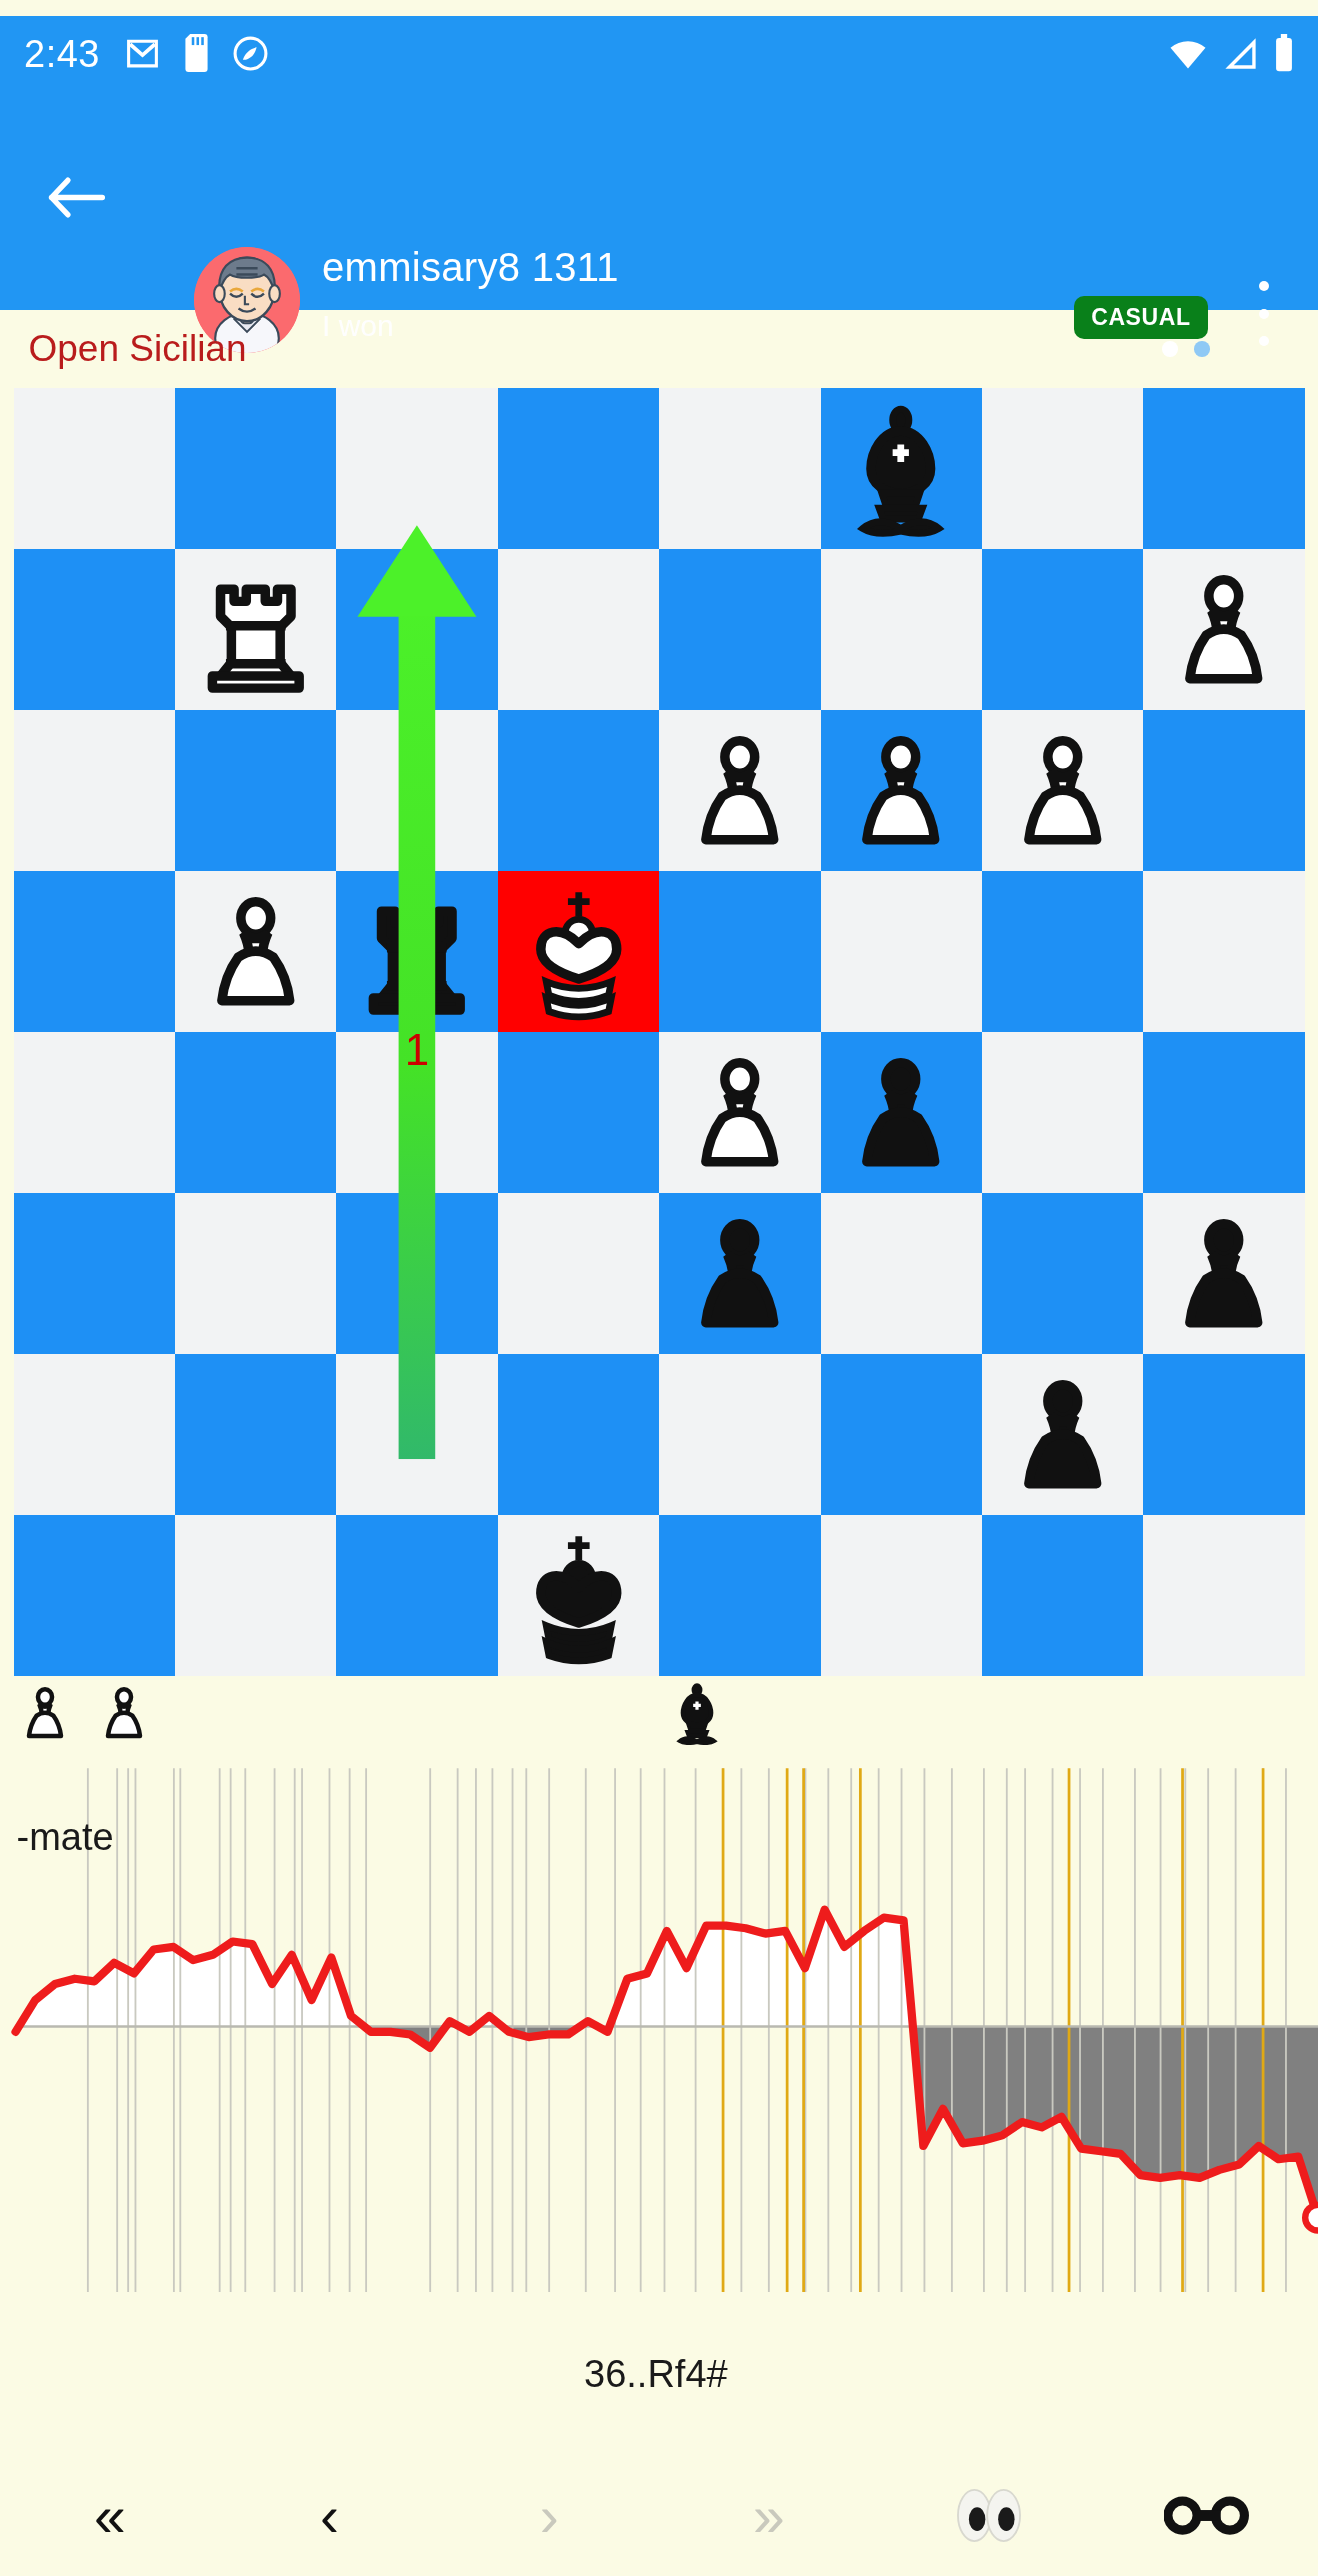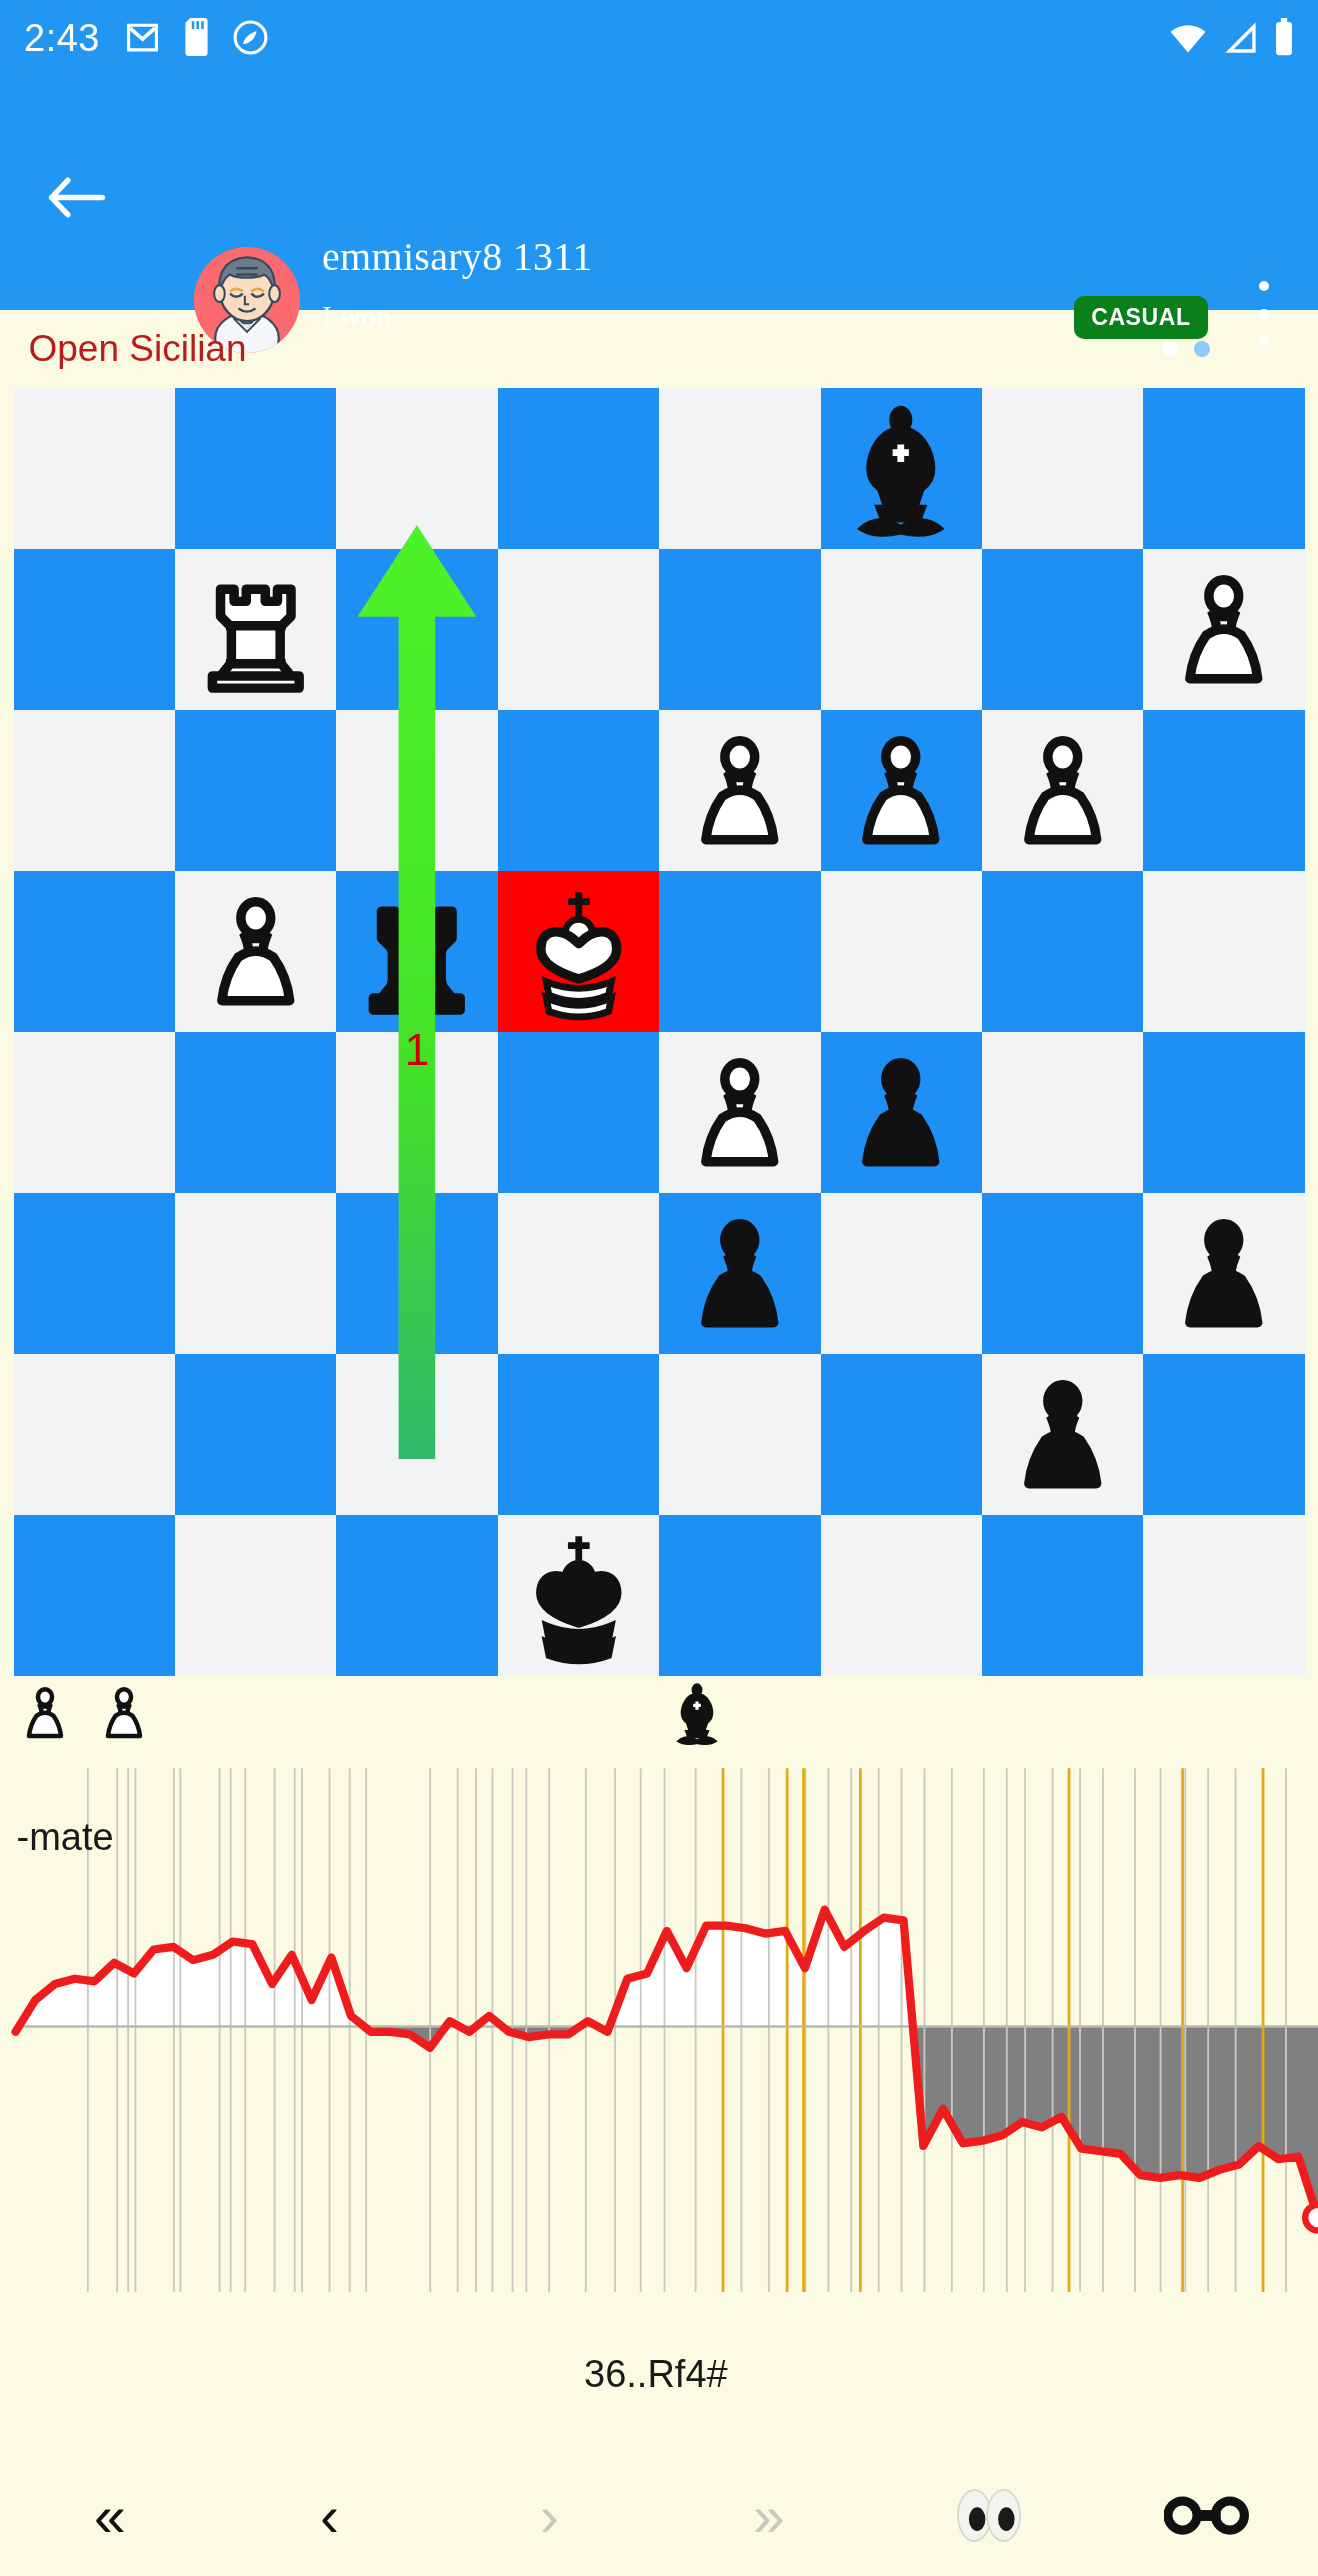--- a/index.html
+++ b/index.html
@@ -6,21 +6,21 @@
   html,body{ width:1318px; height:2576px; }
   body{
     font-family:"Liberation Sans", sans-serif;
     background:#fbfbe4;
     overflow:hidden;
   }
   .screen{ position:relative; width:1318px; height:2576px; background:#fbfbe4; }
 
   
   .statusbar{
-    position:absolute; left:0; top:0; width:1318px; height:77px;
+    position:absolute; left:0; top:16px; width:1318px; height:77px;
     background:#2196f3; display:flex; align-items:center; padding:0 24px;
   }
   .sb-time{ color:#fff; font-size:38px; letter-spacing:0.5px; }
   .sb-left-icons{ display:flex; align-items:center; gap:20px; margin-left:24px; }
   .sb-spacer{ flex:1; }
   .sb-right-icons{ display:flex; align-items:center; gap:14.6px; }
   .sb-ic{ display:block; }
 
   
   .appbar{
@@ -28,21 +28,21 @@
     background:#2196f3;
   }
   .back-btn{
     position:absolute; left:35px; top:88px; width:82px; height:64px;
     display:flex; align-items:center; justify-content:center; cursor:pointer;
   }
   .avatar{
     position:absolute; left:194px; top:170px; width:106px; height:106px;
     border-radius:50%; background:#fb6a6e; overflow:hidden;
   }
-  .title-wrap{ position:absolute; left:322px; top:158px;font-family:Liberation Serif, serif; }
+  .title-wrap{ position:absolute; left:322px; top:168px; }
   .opp-name{ color:#ffffff; font-size:40px; letter-spacing:0.3px; line-height:1.12; }
   .opp-result{ color:#ffffff; font-size:30px; margin-top:19px; opacity:0.97; }
   .casual-badge{
     position:absolute; right:110px; top:183px;
     background:#09801a; color:#ffffff; font-size:23px; font-weight:bold;
     padding:8.2px 17.4px; border-radius:10px; letter-spacing:0.6px;margin-top:36px;
   }
   .kebab{
     position:absolute; right:33px; top:200px; width:42px; height:73px;
     display:flex; flex-direction:column; align-items:center; justify-content:space-between;

